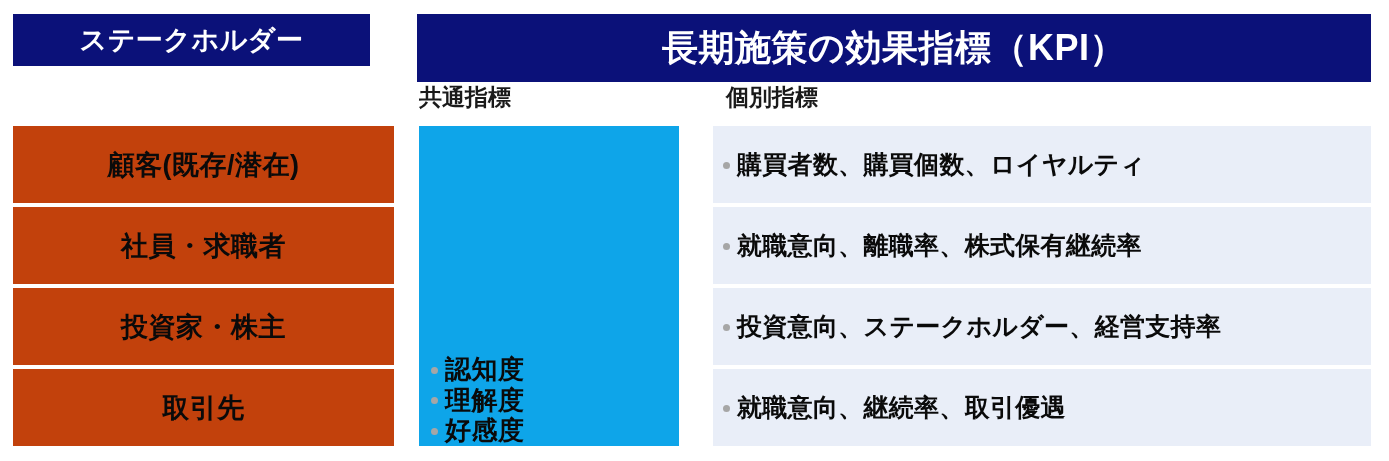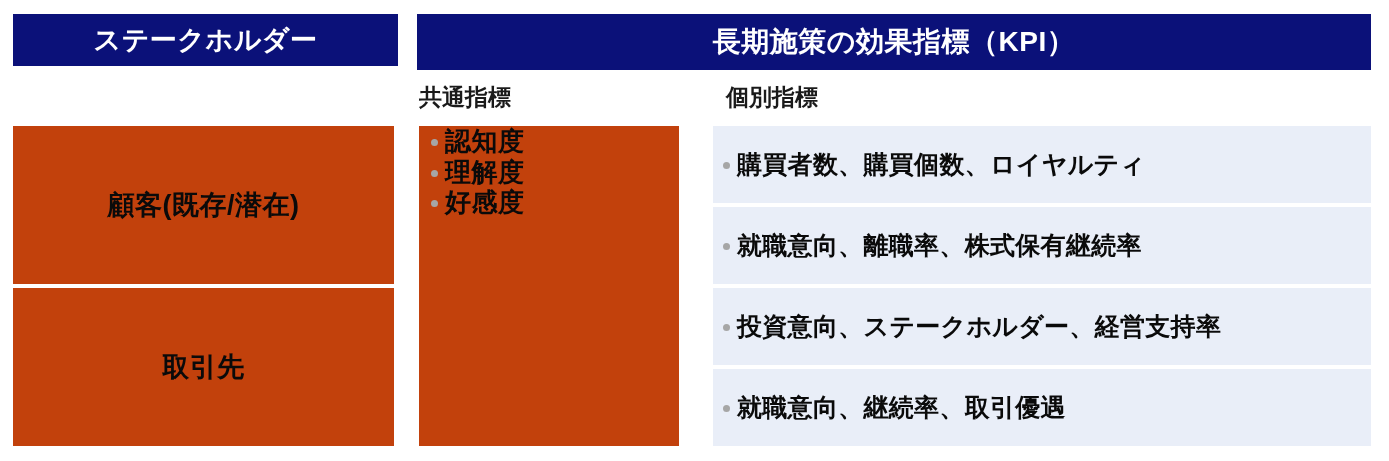--- a/index.html
+++ b/index.html
@@ -24,30 +24,30 @@
     color: #ffffff;
     display: flex;
     align-items: center;
     justify-content: center;
     font-weight: bold;
     letter-spacing: 0.5px;
   }
   .hdr-left {
     left: 13px;
     top: 14px;
-    width: 385px;
+    width: 357px;
     height: 52px;
     font-size: 27px;
   }
   .hdr-right {
     left: 417px;
     top: 14px;
     width: 954px;
-    height: 56px;
-    font-size: 28px;
+    height: 68px;
+    font-size: 36px;
   }
 
   
   .stake-col {
     position: absolute;
     left: 13px;
     top: 126px;
     width: 381px;
     height: 320px;
     display: flex;
@@ -78,24 +78,24 @@
   .sublabel-common { left: 419px; }
   .sublabel-individual { left: 726px; }
 
   
   .common-box {
     position: absolute;
     left: 419px;
     top: 126px;
     width: 260px;
     height: 320px;
-    background: #c2410c;
+    background: #0ea5e9;
     display: flex;
     flex-direction: column;
-    justify-content: flex-start;
+    justify-content: flex-end;
     padding-left: 12px;
   }
   .common-list { display: flex; flex-direction: column; }
   .bullet-row {
     display: flex;
     align-items: center;
     line-height: 1.18;
   }
   .bullet {
     width: 7px;
@@ -151,20 +151,26 @@
   <div class="hdr hdr-right">
     <span>長期施策の効果指標（KPI）</span>
   </div>
 
   <div class="sublabel sublabel-individual">個別指標</div>
   <div class="sublabel sublabel-common">共通指標</div>
 
   <div class="stake-col">
     <div class="stake-box">
       <span>顧客(既存/潜在)</span>
+    </div>
+    <div class="stake-box">
+      <span>社員・求職者</span>
+    </div>
+    <div class="stake-box">
+      <span>投資家・株主</span>
     </div>
     <div class="stake-box">
       <span>取引先</span>
     </div>
   </div>
 
   <div class="common-box">
     <div class="common-list">
       <div class="bullet-row">
         <span class="bullet"></span>

